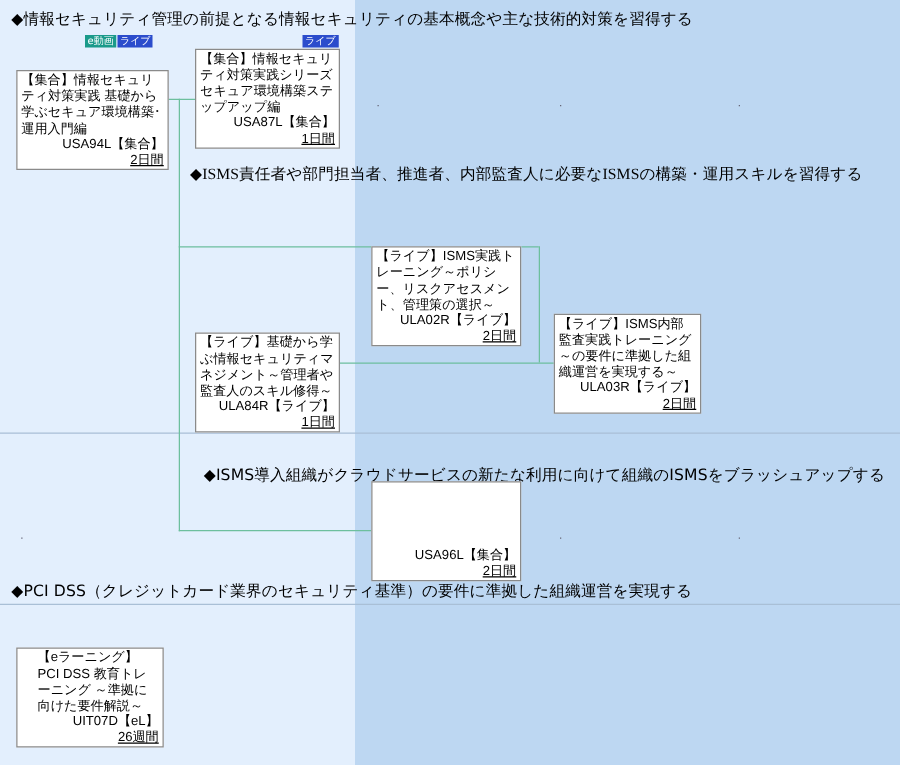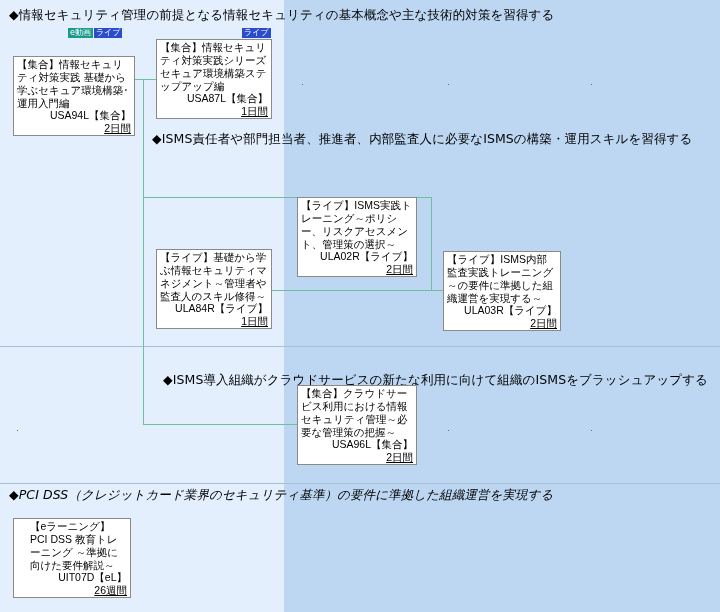--- a/index.html
+++ b/index.html
@@ -75,47 +75,46 @@
 
 <div class="badges" style="left:242px; top:28px;">
   <span class="badge" style="background:#2b4ccc;">ライブ</span>
 </div>
 <div class="box" style="left:156px; top:39px; width:116px; height:80px;">
   <span class="title">【集合】情報セキュリティ対策実践シリーズ セキュア環境構築ステップアップ編</span>
   <span class="code">USA87L【集合】</span>
   <span class="dur">1日間</span>
 </div>
 
-<div class="heading" style="left:152px; top:131px;">◆ISMS責任者や部門担当者、推進者、内部監査人に必要なISMSの構築・運用スキルを習得する</div>
+<div class="heading" style="left:152px; top:131px;font-family:Liberation Serif, serif;">◆ISMS責任者や部門担当者、推進者、内部監査人に必要なISMSの構築・運用スキルを習得する</div>
 
 <div class="box" style="left:297px; top:159px; width:120px; height:80px;margin-top:38px;">
   <span class="title">【ライブ】ISMS実践トレーニング～ポリシー、リスクアセスメント、管理策の選択～</span>
   <span class="code">ULA02R【ライブ】</span>
   <span class="dur">2日間</span>
 </div>
 
-<div class="box" style="left:156px; top:249px; width:116px; height:80px;">
+<div class="box" style="left:156px; top:266px; width:116px; height:80px;">
   <span class="title">【ライブ】基礎から学ぶ情報セキュリティマネジメント～管理者や監査人のスキル修得～</span>
   <span class="code">ULA84R【ライブ】</span>
   <span class="dur">1日間</span>
 </div>
 
 <div class="box" style="left:443px; top:251px; width:118px; height:80px;">
   <span class="title">【ライブ】ISMS内部監査実践トレーニング～の要件に準拠した組織運営を実現する～</span>
   <span class="code">ULA03R【ライブ】</span>
   <span class="dur">2日間</span>
 </div>
 
 <div class="heading" style="left:152px; top:372px;margin-left:11px;">◆ISMS導入組織がクラウドサービスの新たな利用に向けて組織のISMSをブラッシュアップする</div>
 
 <div class="box" style="left:297px; top:385px; width:120px; height:80px;">
-  <span class="title">【集合】クラウドサービス利用における情報セキュリティ管理～必要な管理策の把握～</span>
   <span class="code">USA96L【集合】</span>
   <span class="dur">2日間</span>
 </div>
 
-<div class="heading" style="left:9px; top:487px;font-style:italic;">◆PCI DSS（クレジットカード業界のセキュリティ基準）の要件に準拠した組織運営を実現する</div>
+<div class="heading" style="left:9px; top:465px;">◆PCI DSS（クレジットカード業界のセキュリティ基準）の要件に準拠した組織運営を実現する</div>
 
 <div class="box" style="left:13px; top:518px; width:118px; height:80px;padding-left:16px;">
   <span class="title">【eラーニング】PCI DSS 教育トレーニング ～準拠に向けた要件解説～</span>
   <span class="code">UIT07D【eL】</span>
   <span class="dur">26週間</span>
 </div>
 
 </body></html>

